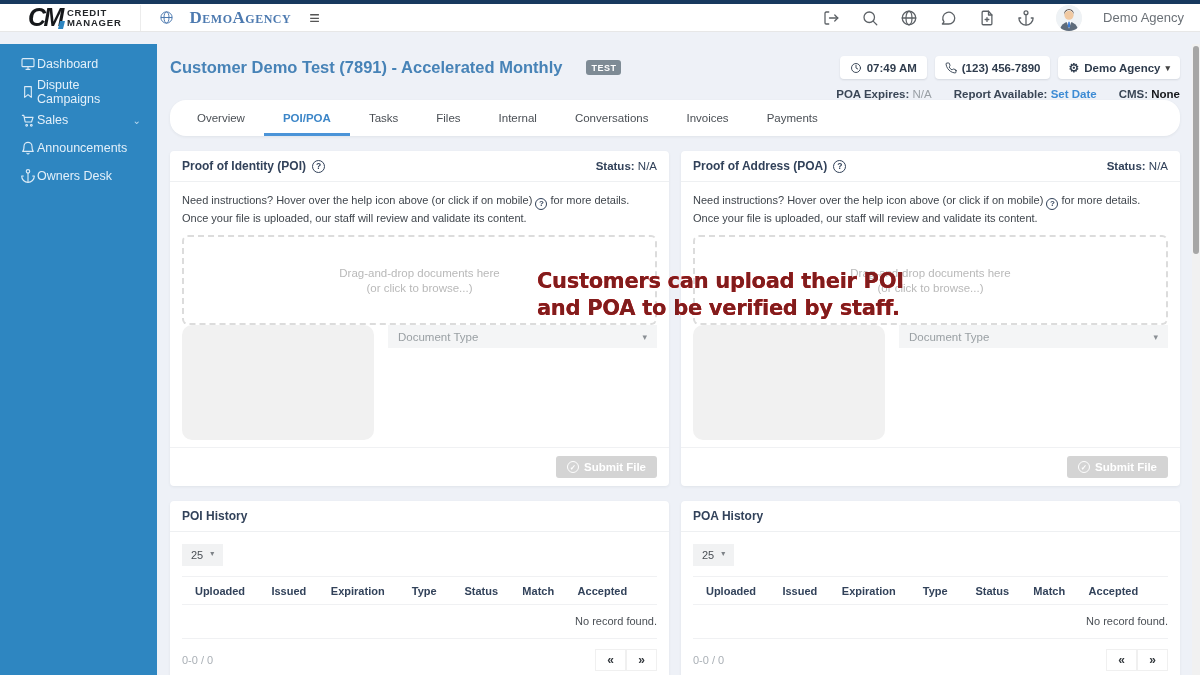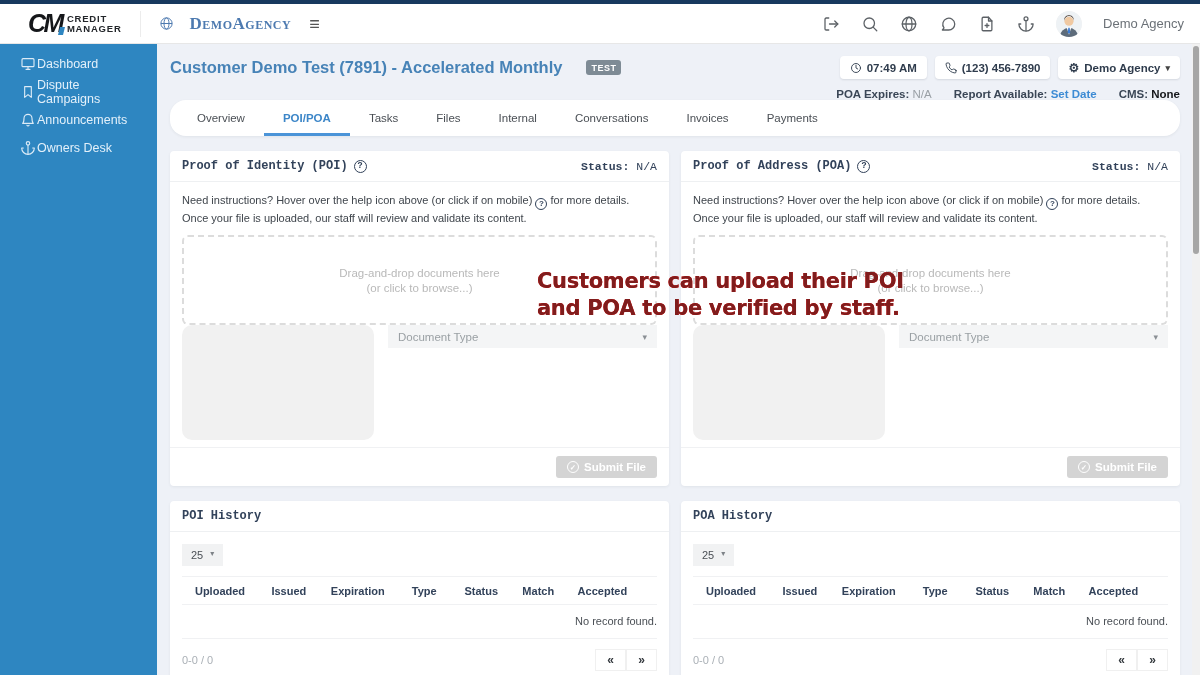--- a/index.html
+++ b/index.html
@@ -2,21 +2,21 @@
 <html><head>
 <meta charset="utf-8">
 <style>
   * { margin:0; padding:0; box-sizing:border-box; }
   html,body { width:1200px; height:675px; }
   body { font-family:"Liberation Sans", sans-serif; background:#fff; }
   #app { position:relative; width:1200px; height:675px; overflow:hidden; background:#eef1f7; }
 
   
   .top-strip { position:absolute; left:0; top:0; width:1200px; height:4px; background:#17395e; }
-  .topbar { position:absolute; left:0; top:4px; width:1200px; height:40px; background:#fff;
+  .topbar { position:absolute; left:0; top:4px; width:1200px; height:28px; background:#fff;
             border-bottom:1px solid #e7e7e7; display:flex; align-items:center; padding:0 16px 0 28px; }
   .brand { display:flex; align-items:center; gap:5px; }
   .brand-mark { font-weight:900; font-size:25px; letter-spacing:-2.5px; color:#15171a; font-style:italic; position:relative; }
   .brand-mark i { position:absolute; right:-2px; bottom:3px; width:5px; height:8px; background:#2e86c1; transform:skewX(-14deg); }
   .brand-text { display:flex; flex-direction:column; line-height:10px; font-size:9.5px; font-weight:700; letter-spacing:.8px; color:#23262a; }
   .tb-divider { width:1px; height:26px; background:#ececec; margin:0 18px; }
   .agency-logo { display:flex; align-items:center; gap:16px; font-family:"Liberation Serif", serif;
                  font-variant:small-caps; font-weight:700; font-size:17px; color:#4d7ab0; letter-spacing:.5px; }
   .hamburger { margin-left:18px; color:#555; font-size:18px; cursor:pointer; line-height:1; }
   .tb-right { margin-left:auto; display:flex; align-items:center; gap:21px; }
@@ -54,21 +54,21 @@
   
   .tabs { background:#fff; border-radius:16px; box-shadow:0 1px 3px rgba(40,50,60,.07);
           height:36px; display:flex; align-items:stretch; padding:0 8px; }
   .tab { display:flex; align-items:center; padding:0 19px; font-size:11.5px; color:#4a4f55; cursor:pointer; }
   .tab.active { color:#3c86c8; font-weight:700; box-shadow:inset 0 -3px 0 #4b94d8; }
 
   
   .panels-row { margin-top:15px; display:flex; gap:12px; }
   .card { background:#fff; border-radius:4px; box-shadow:0 1px 3px rgba(40,50,60,.07); flex:1; display:flex; flex-direction:column; }
   .up-card { height:335px; }
-  .card-hd { display:flex; align-items:center; padding:8px 12px; border-bottom:1px solid #eef0f2;font-family:Liberation Mono, monospace; }
+  .card-hd { display:flex; align-items:center; padding:8px 12px; border-bottom:1px solid #eef0f2; }
   .card-title { font-size:12px; font-weight:700; color:#32425a; display:flex; align-items:center; gap:6px; }
   .help { width:13px; height:13px; border:1.4px solid #32425a; border-radius:50%; display:inline-flex;
           align-items:center; justify-content:center; font-size:8.5px; font-weight:700; color:#32425a; cursor:pointer; flex:none; }
   .card-status { margin-left:auto; font-size:11.5px; color:#32425a; }
   .card-status b { font-weight:700; }
   .card-bd { padding:10px 12px 0; display:flex; flex-direction:column; flex:1; }
   .instr { font-size:11px; color:#3f454c; line-height:1.55; }
   .instr .help { width:12px; height:12px; font-size:8px; vertical-align:-2px; }
   .dropzone { margin-top:8px; height:90px; border:2px dashed #dcdcdc; border-radius:6px; display:flex;
               flex-direction:column; align-items:center; justify-content:center; gap:3px; cursor:pointer; }
@@ -201,20 +201,29 @@
       <span>Dashboard</span>
     </div>
     <div class="side-item">
       <svg viewBox="0 0 24 24">
           <path d="M7 4h10v16l-5-4-5 4z"></path>
         </svg>
       <span>Dispute Campaigns</span>
     </div>
     <div class="side-item">
       <svg viewBox="0 0 24 24">
+          <circle cx="10" cy="20" r="1.3"></circle>
+          <circle cx="17" cy="20" r="1.3"></circle>
+          <path d="M3.5 5h2.2l2.1 10h9.5l2.2-7H7"></path>
+        </svg>
+      <span>Sales</span>
+      <span class="side-chev">⌄</span>
+    </div>
+    <div class="side-item">
+      <svg viewBox="0 0 24 24">
           <path d="M18 9.5a6 6 0 1 0-12 0c0 6-2 7.5-2 7.5h16s-2-1.5-2-7.5"></path>
           <path d="M10.4 20a1.8 1.8 0 0 0 3.2 0"></path>
         </svg>
       <span>Announcements</span>
     </div>
     <div class="side-item">
       <svg viewBox="0 0 24 24">
           <circle cx="12" cy="5" r="2.6"></circle>
           <line x1="12" y1="7.6" x2="12" y2="21"></line>
           <path d="M5 12H2.5a9.5 9.5 0 0 0 19 0H19"></path>

